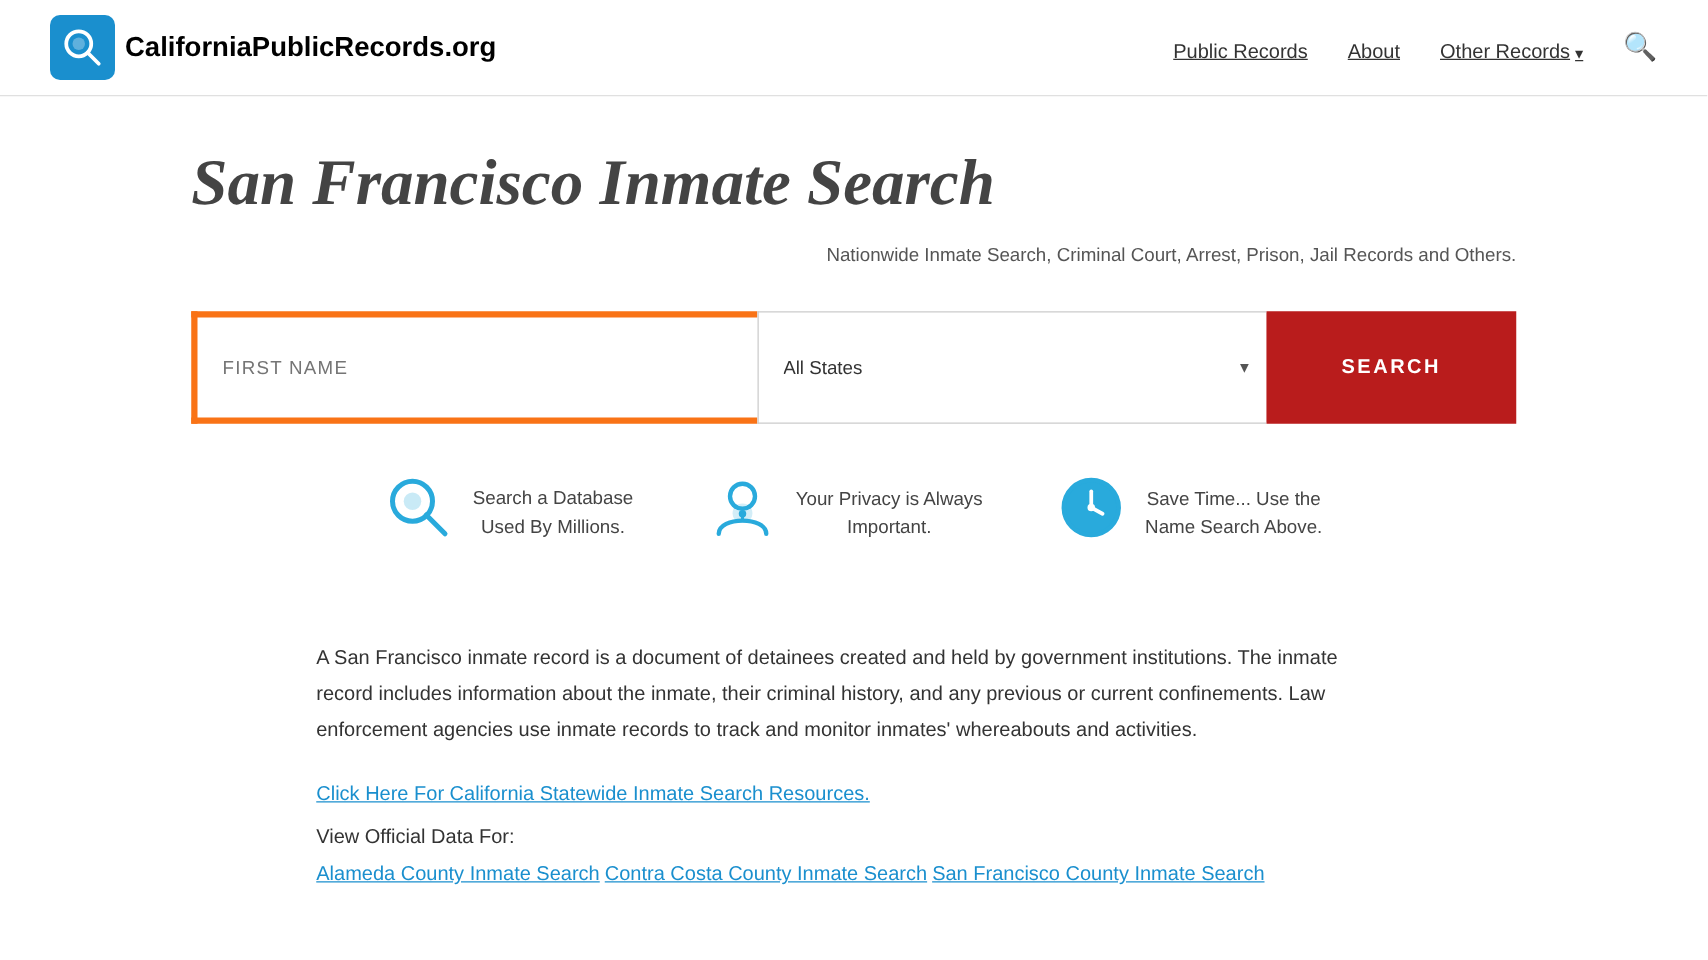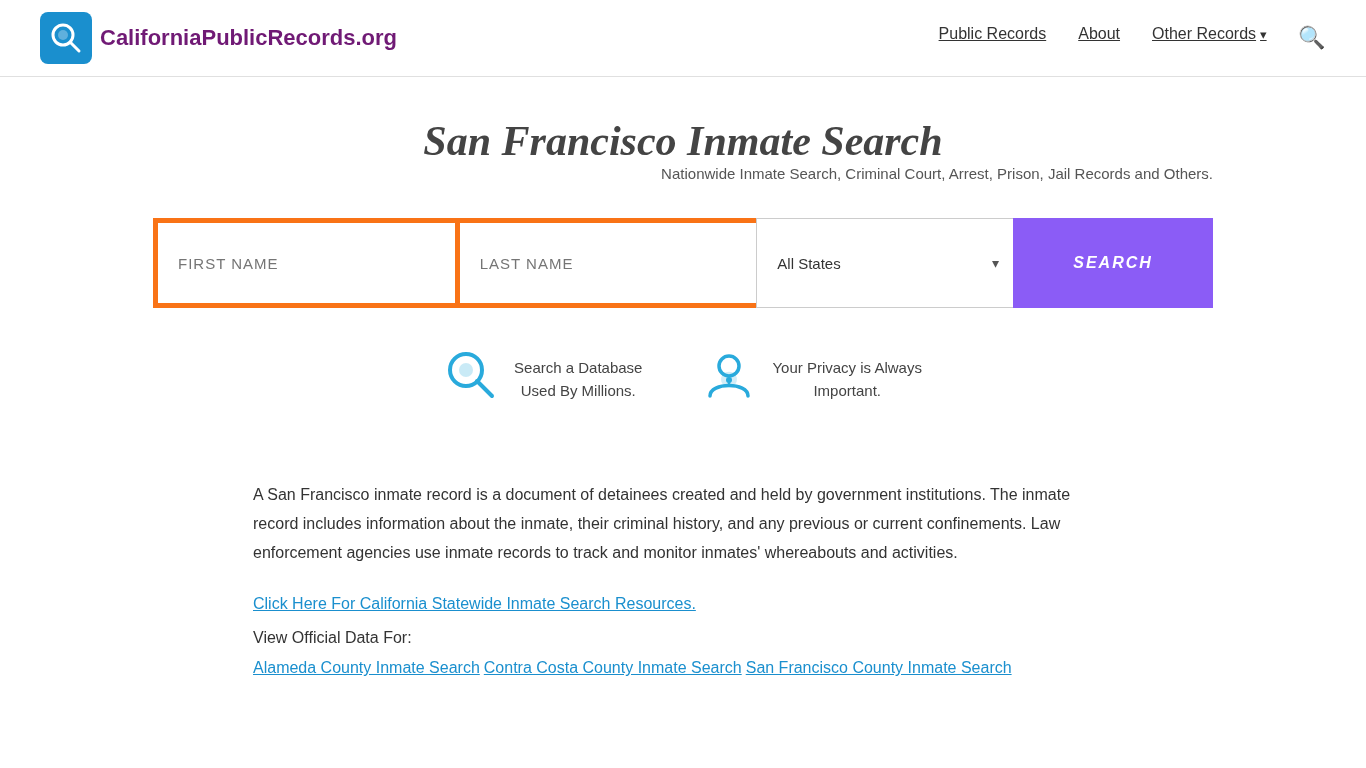--- a/index.html
+++ b/index.html
@@ -41,27 +41,27 @@
       align-items: center;
       justify-content: center;
       color: white;
       font-size: 28px;
       flex-shrink: 0;
     }
 
     .logo-text {
       font-size: 22px;
       font-weight: bold;
-      color: #701a75;
+      color: #000000;
       font-family: Arial, sans-serif;
     }
 
     .nav-area {
       display: flex;
-      align-items: flex-start;
+      align-items: flex-end;
       gap: 32px;
     }
 
     .nav-link {
       font-size: 16px;
       color: #333;
       text-decoration: underline;
       cursor: pointer;
       font-family: Arial, sans-serif;
     }
@@ -79,24 +79,24 @@
     }
 
     
     .main-content {
       max-width: 1100px;
       margin: 0 auto;
       padding: 40px 20px 60px;
     }
 
     .page-title {
-      text-align: center;
-      font-size: 42px;
+      font-size: 52px;
       font-weight: bold;
       color: #444;
+      margin-bottom: 20px;
       font-family: Georgia, serif;
       font-style: italic;
     }
 
     .page-subtitle {
       text-align: right;
       font-size: 15px;
       color: #555;
       margin-bottom: 36px;
       font-family: Arial, sans-serif;
@@ -153,32 +153,31 @@
       position: absolute;
       right: 14px;
       top: 50%;
       transform: translateY(-50%);
       pointer-events: none;
       color: #555;
       font-size: 14px;
     }
 
     .search-button {
-      background: #8b5cf6;
+      background: #b91c1c;
       color: #fff;
       border: none;
       padding: 36px 40px;
       font-size: 16px;
       font-weight: bold;
       letter-spacing: 2px;
       cursor: pointer;
       font-family: Arial, sans-serif;
       white-space: nowrap;
       min-width: 200px;
-      font-style: italic;
     }
 
     
     .features-row {
       display: flex;
       justify-content: center;
       gap: 60px;
       margin-bottom: 50px;
       align-items: flex-start;
     }
@@ -273,21 +272,20 @@
   </nav>
 </header>
 
 <main class="main-content">
 
   <h1 class="page-title">San Francisco Inmate Search</h1>
   <p class="page-subtitle">Nationwide Inmate Search, Criminal Court, Arrest, Prison, Jail Records and Others.</p>
 
   <div class="search-form">
     <input class="search-input" type="text" placeholder="FIRST NAME" style="">
-    <input class="search-input" type="text" placeholder="LAST NAME" style="">
     <div class="state-select-wrapper">
       <select class="state-select" id="state-select">
       <option value="All States">All States</option><option value="Alabama">Alabama</option><option value="Alaska">Alaska</option><option value="Arizona">Arizona</option><option value="Arkansas">Arkansas</option><option value="California">California</option><option value="Colorado">Colorado</option><option value="Connecticut">Connecticut</option><option value="Delaware">Delaware</option><option value="Florida">Florida</option><option value="Georgia">Georgia</option><option value="Hawaii">Hawaii</option><option value="Idaho">Idaho</option><option value="Illinois">Illinois</option><option value="Indiana">Indiana</option><option value="Iowa">Iowa</option><option value="Kansas">Kansas</option><option value="Kentucky">Kentucky</option><option value="Louisiana">Louisiana</option><option value="Maine">Maine</option><option value="Maryland">Maryland</option><option value="Massachusetts">Massachusetts</option><option value="Michigan">Michigan</option><option value="Minnesota">Minnesota</option><option value="Mississippi">Mississippi</option><option value="Missouri">Missouri</option><option value="Montana">Montana</option><option value="Nebraska">Nebraska</option><option value="Nevada">Nevada</option><option value="New Hampshire">New Hampshire</option><option value="New Jersey">New Jersey</option><option value="New Mexico">New Mexico</option><option value="New York">New York</option><option value="North Carolina">North Carolina</option><option value="North Dakota">North Dakota</option><option value="Ohio">Ohio</option><option value="Oklahoma">Oklahoma</option><option value="Oregon">Oregon</option><option value="Pennsylvania">Pennsylvania</option><option value="Rhode Island">Rhode Island</option><option value="South Carolina">South Carolina</option><option value="South Dakota">South Dakota</option><option value="Tennessee">Tennessee</option><option value="Texas">Texas</option><option value="Utah">Utah</option><option value="Vermont">Vermont</option><option value="Virginia">Virginia</option><option value="Washington">Washington</option><option value="West Virginia">West Virginia</option><option value="Wisconsin">Wisconsin</option><option value="Wyoming">Wyoming</option></select>
       <span class="state-select-arrow">▾</span>
     </div>
     <button class="search-button">SEARCH</button>
   </div>
 
   <div class="features-row">
     <div class="feature-item">
@@ -313,20 +311,35 @@
           <circle cx="27" cy="32" r="3" fill="#29aadc"></circle>
           <line x1="27" y1="32" x2="27" y2="37" stroke="#29aadc" stroke-width="2.5" stroke-linecap="round"></line>
         </svg>
       </div>
       <div class="feature-text">
         <div>Your Privacy is Always</div>
         <div>Important.</div>
       </div>
     </div>
 
+    <div class="feature-item">
+      <div class="feature-icon">
+        <svg width="54" height="54" viewBox="0 0 54 54">
+          <circle cx="27" cy="27" r="22" stroke="#29aadc" stroke-width="3.5" fill="#29aadc"></circle>
+          <circle cx="27" cy="27" r="20" fill="#29aadc"></circle>
+          <line x1="27" y1="14" x2="27" y2="27" stroke="white" stroke-width="3" stroke-linecap="round"></line>
+          <line x1="27" y1="27" x2="36" y2="32" stroke="white" stroke-width="3" stroke-linecap="round"></line>
+          <circle cx="27" cy="27" r="3" fill="white"></circle>
+        </svg>
+      </div>
+      <div class="feature-text">
+        <div>Save Time... Use the</div>
+        <div>Name Search Above.</div>
+      </div>
+    </div>
   </div>
 
   <div class="article-content">
     <p class="article-paragraph">A San Francisco inmate record is a document of detainees created and held by government institutions. The inmate record includes information about the inmate, their criminal history, and any previous or current confinements. Law enforcement agencies use inmate records to track and monitor inmates' whereabouts and activities.</p>
 
     <p style="margin-bottom: 16px;">
       <a class="article-link" href="#">Click Here For California Statewide Inmate Search Resources.</a>
     </p>
 
     <p class="view-official-label">View Official Data For:</p>

